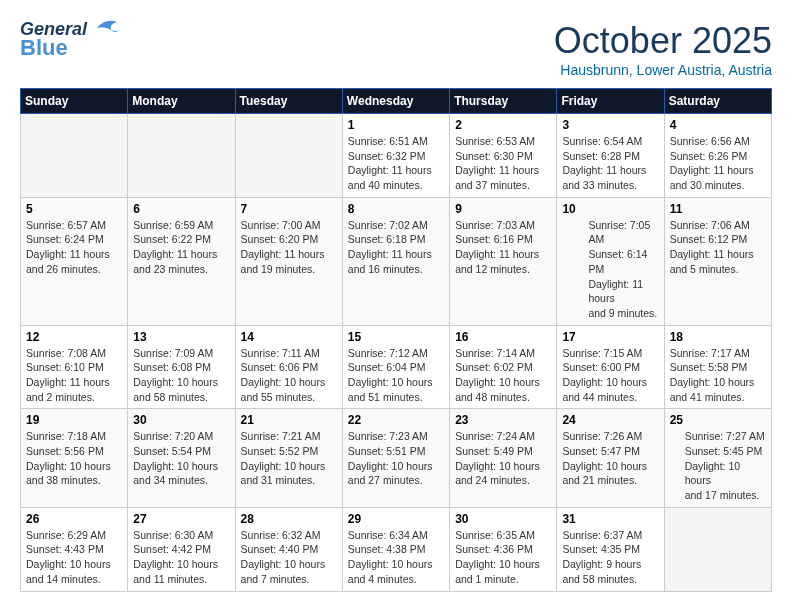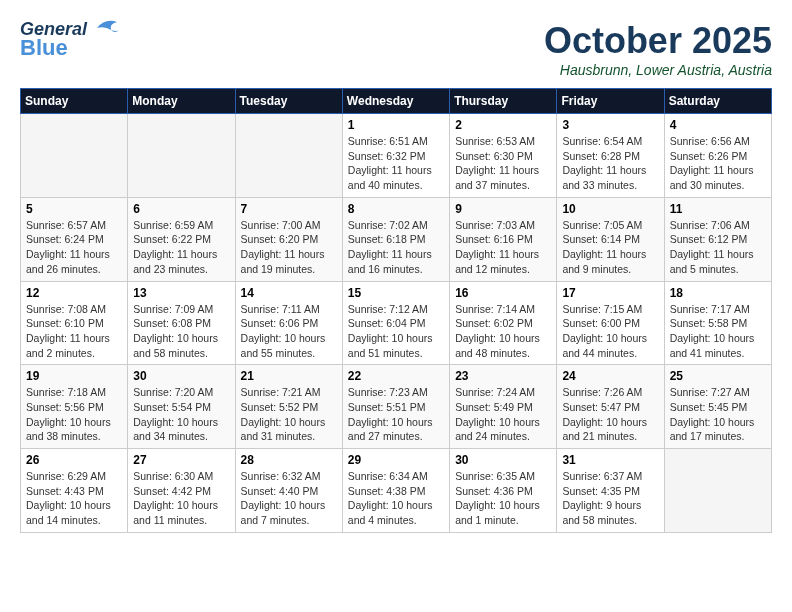--- a/index.html
+++ b/index.html
@@ -20,26 +20,25 @@
       display: flex;
       flex-direction: column;
       align-items: flex-start;
     }
     .title-block {
       text-align: right;
     }
     .month-title {
       font-size: 36px;
       color: #1a3a5c;
-      font-weight: bold;
+      font-weight: normal;
     }
     .location {
       font-size: 14px;
-      color: #14532d;
-      font-style: italic;
+      color: #0369a1;
     }
     .calendar {
       width: 100%;
       border-collapse: collapse;
       font-size: 11px;
     }
     .calendar th {
       background: #0f172a;
       color: #fff;
       padding: 5px 4px;
@@ -177,21 +176,21 @@
         </td>
         <td>
           <span class="day-num">9</span>
           <div class="day-info" style="white-space: pre-line;">Sunrise: 7:03 AM
 Sunset: 6:16 PM
 Daylight: 11 hours
 and 12 minutes.</div>
         </td>
         <td>
           <span class="day-num">10</span>
-          <div class="day-info" style="white-space: pre-line;">Sunrise: 7:05 AM
+          <div class="day-info" style="white-space: pre-line; margin-left: 26px;">Sunrise: 7:05 AM
 Sunset: 6:14 PM
 Daylight: 11 hours
 and 9 minutes.</div>
         </td>
         <td>
           <span class="day-num">11</span>
           <div class="day-info" style="white-space: pre-line;">Sunrise: 7:06 AM
 Sunset: 6:12 PM
 Daylight: 11 hours
 and 5 minutes.</div>
@@ -286,21 +285,21 @@
         </td>
         <td>
           <span class="day-num">24</span>
           <div class="day-info" style="white-space: pre-line;">Sunrise: 7:26 AM
 Sunset: 5:47 PM
 Daylight: 10 hours
 and 21 minutes.</div>
         </td>
         <td>
           <span class="day-num">25</span>
-          <div class="day-info" style="white-space: pre-line;">Sunrise: 7:27 AM
+          <div class="day-info" style="white-space: pre-line; margin-left: 15px;">Sunrise: 7:27 AM
 Sunset: 5:45 PM
 Daylight: 10 hours
 and 17 minutes.</div>
         </td>
       </tr>
       <tr>
         <td>
           <span class="day-num">26</span>
           <div class="day-info" style="white-space: pre-line;">Sunrise: 6:29 AM
 Sunset: 4:43 PM

